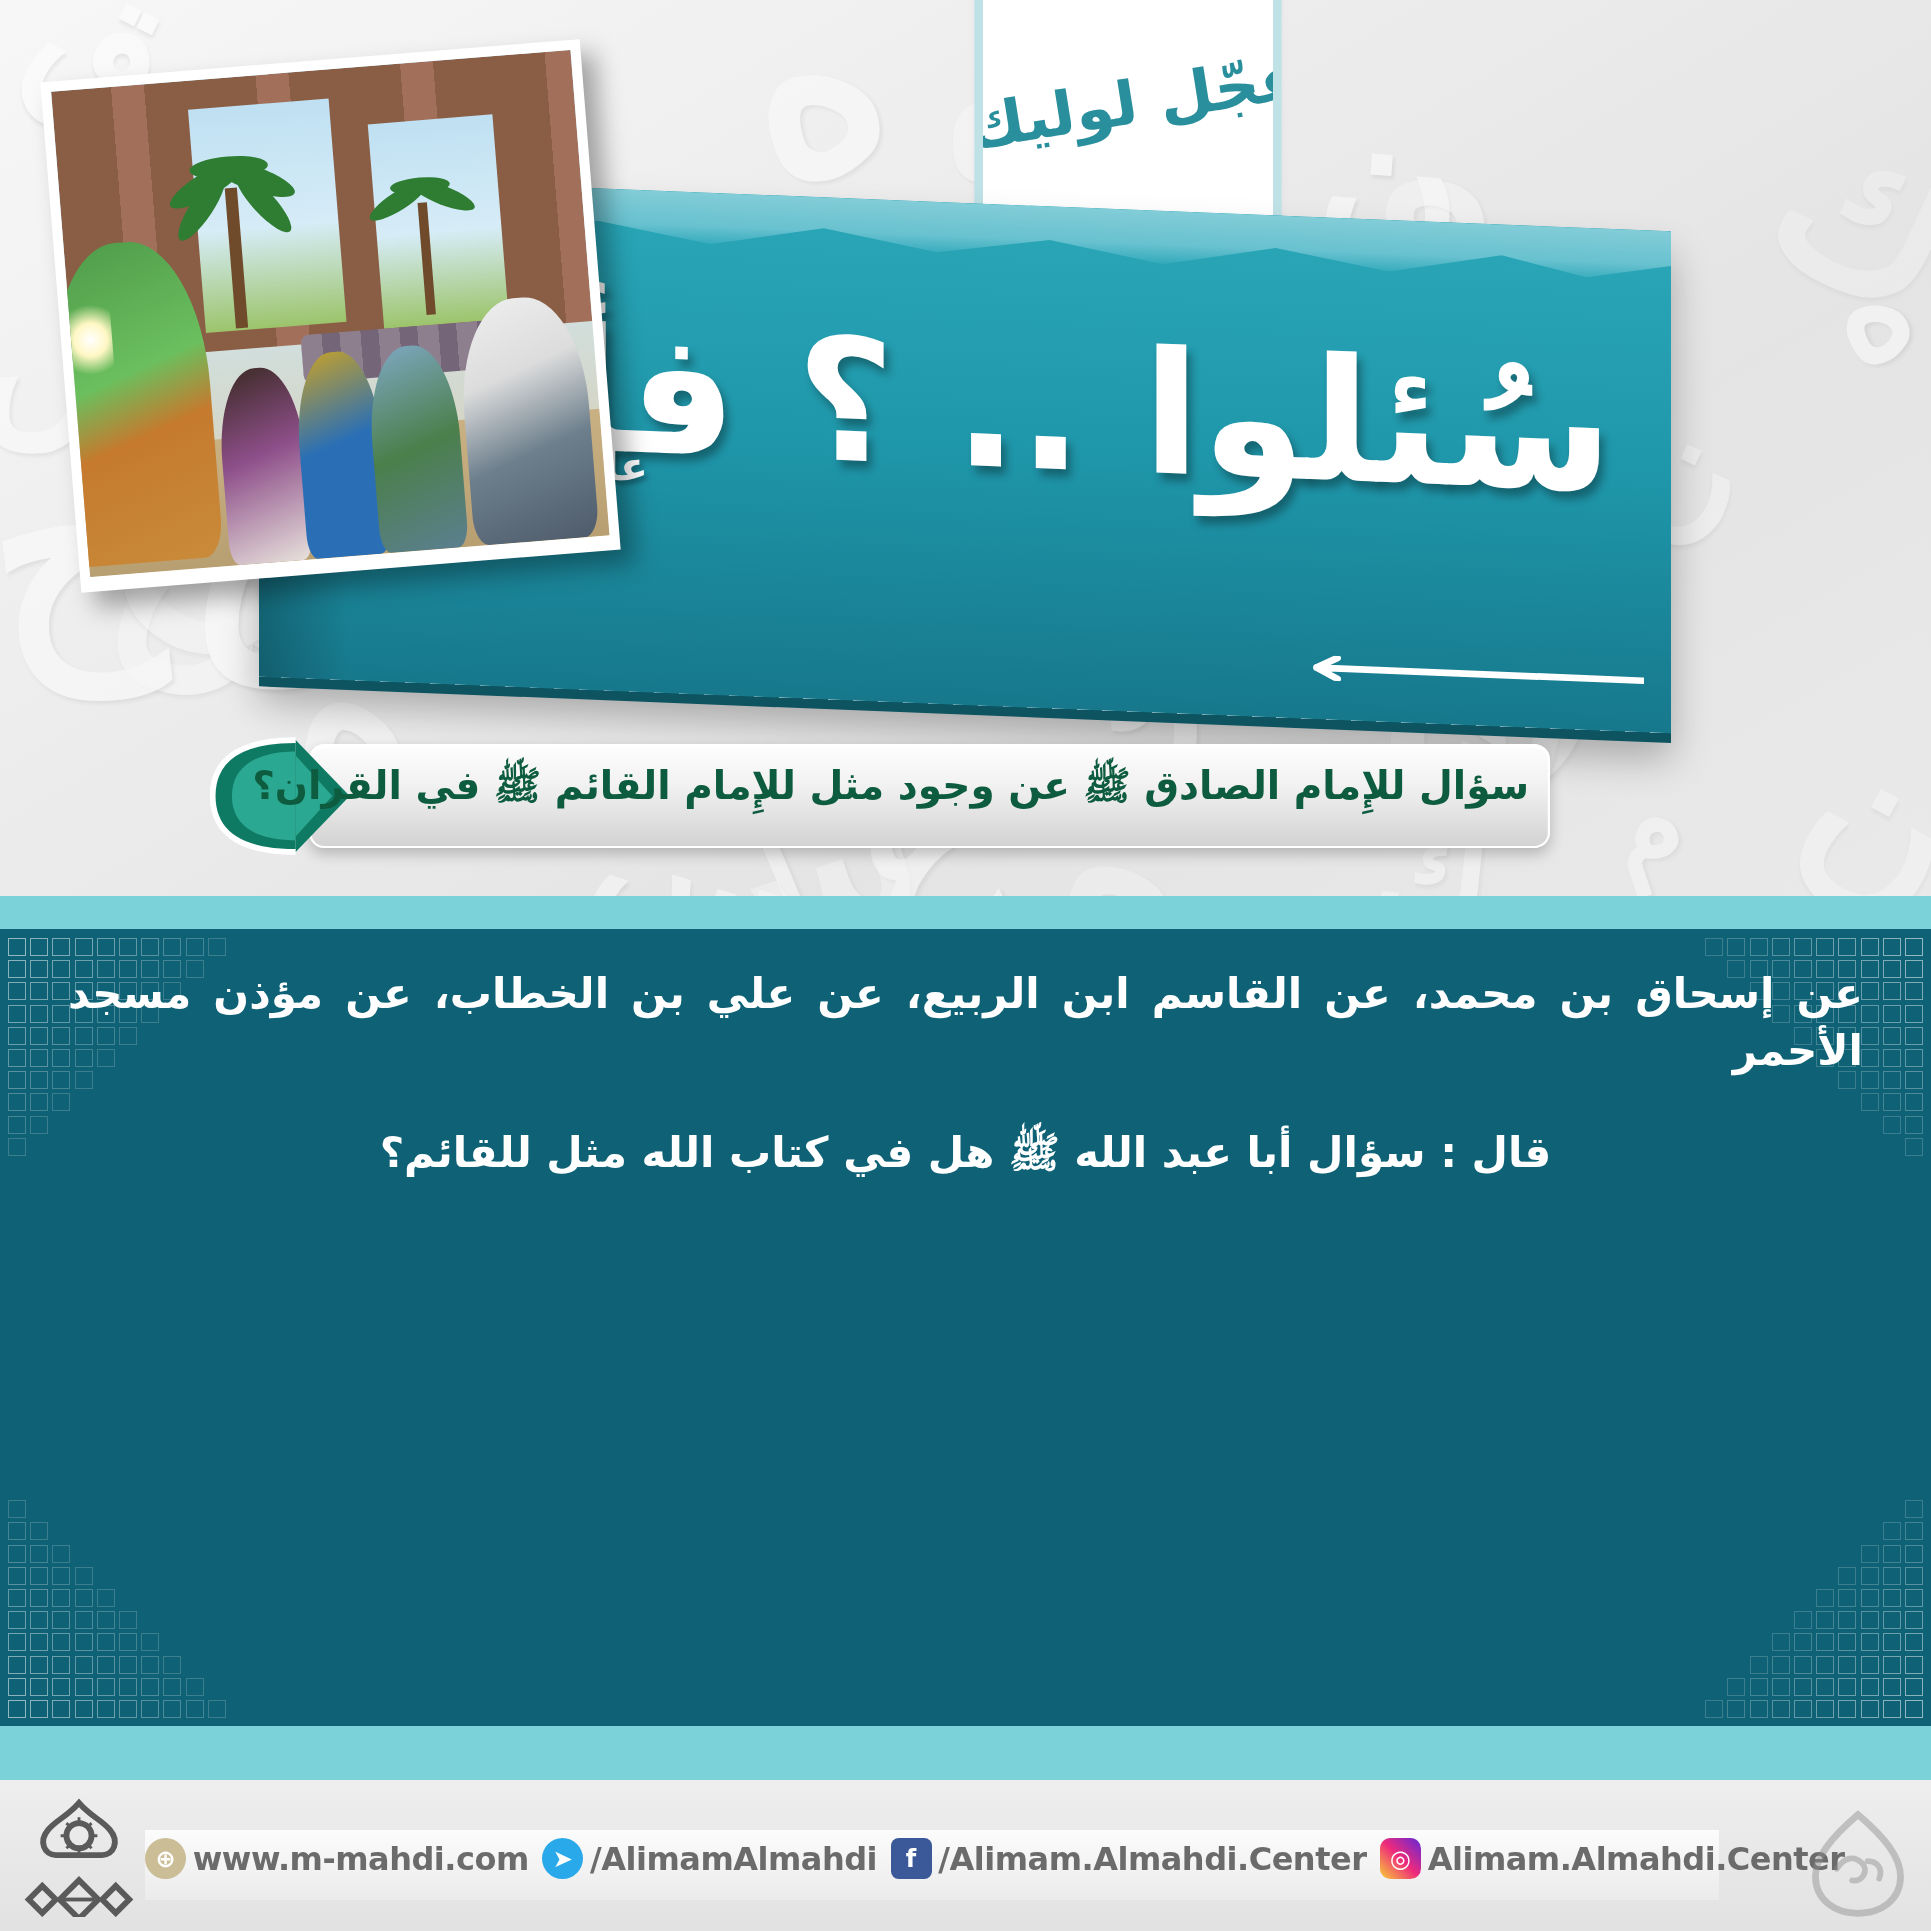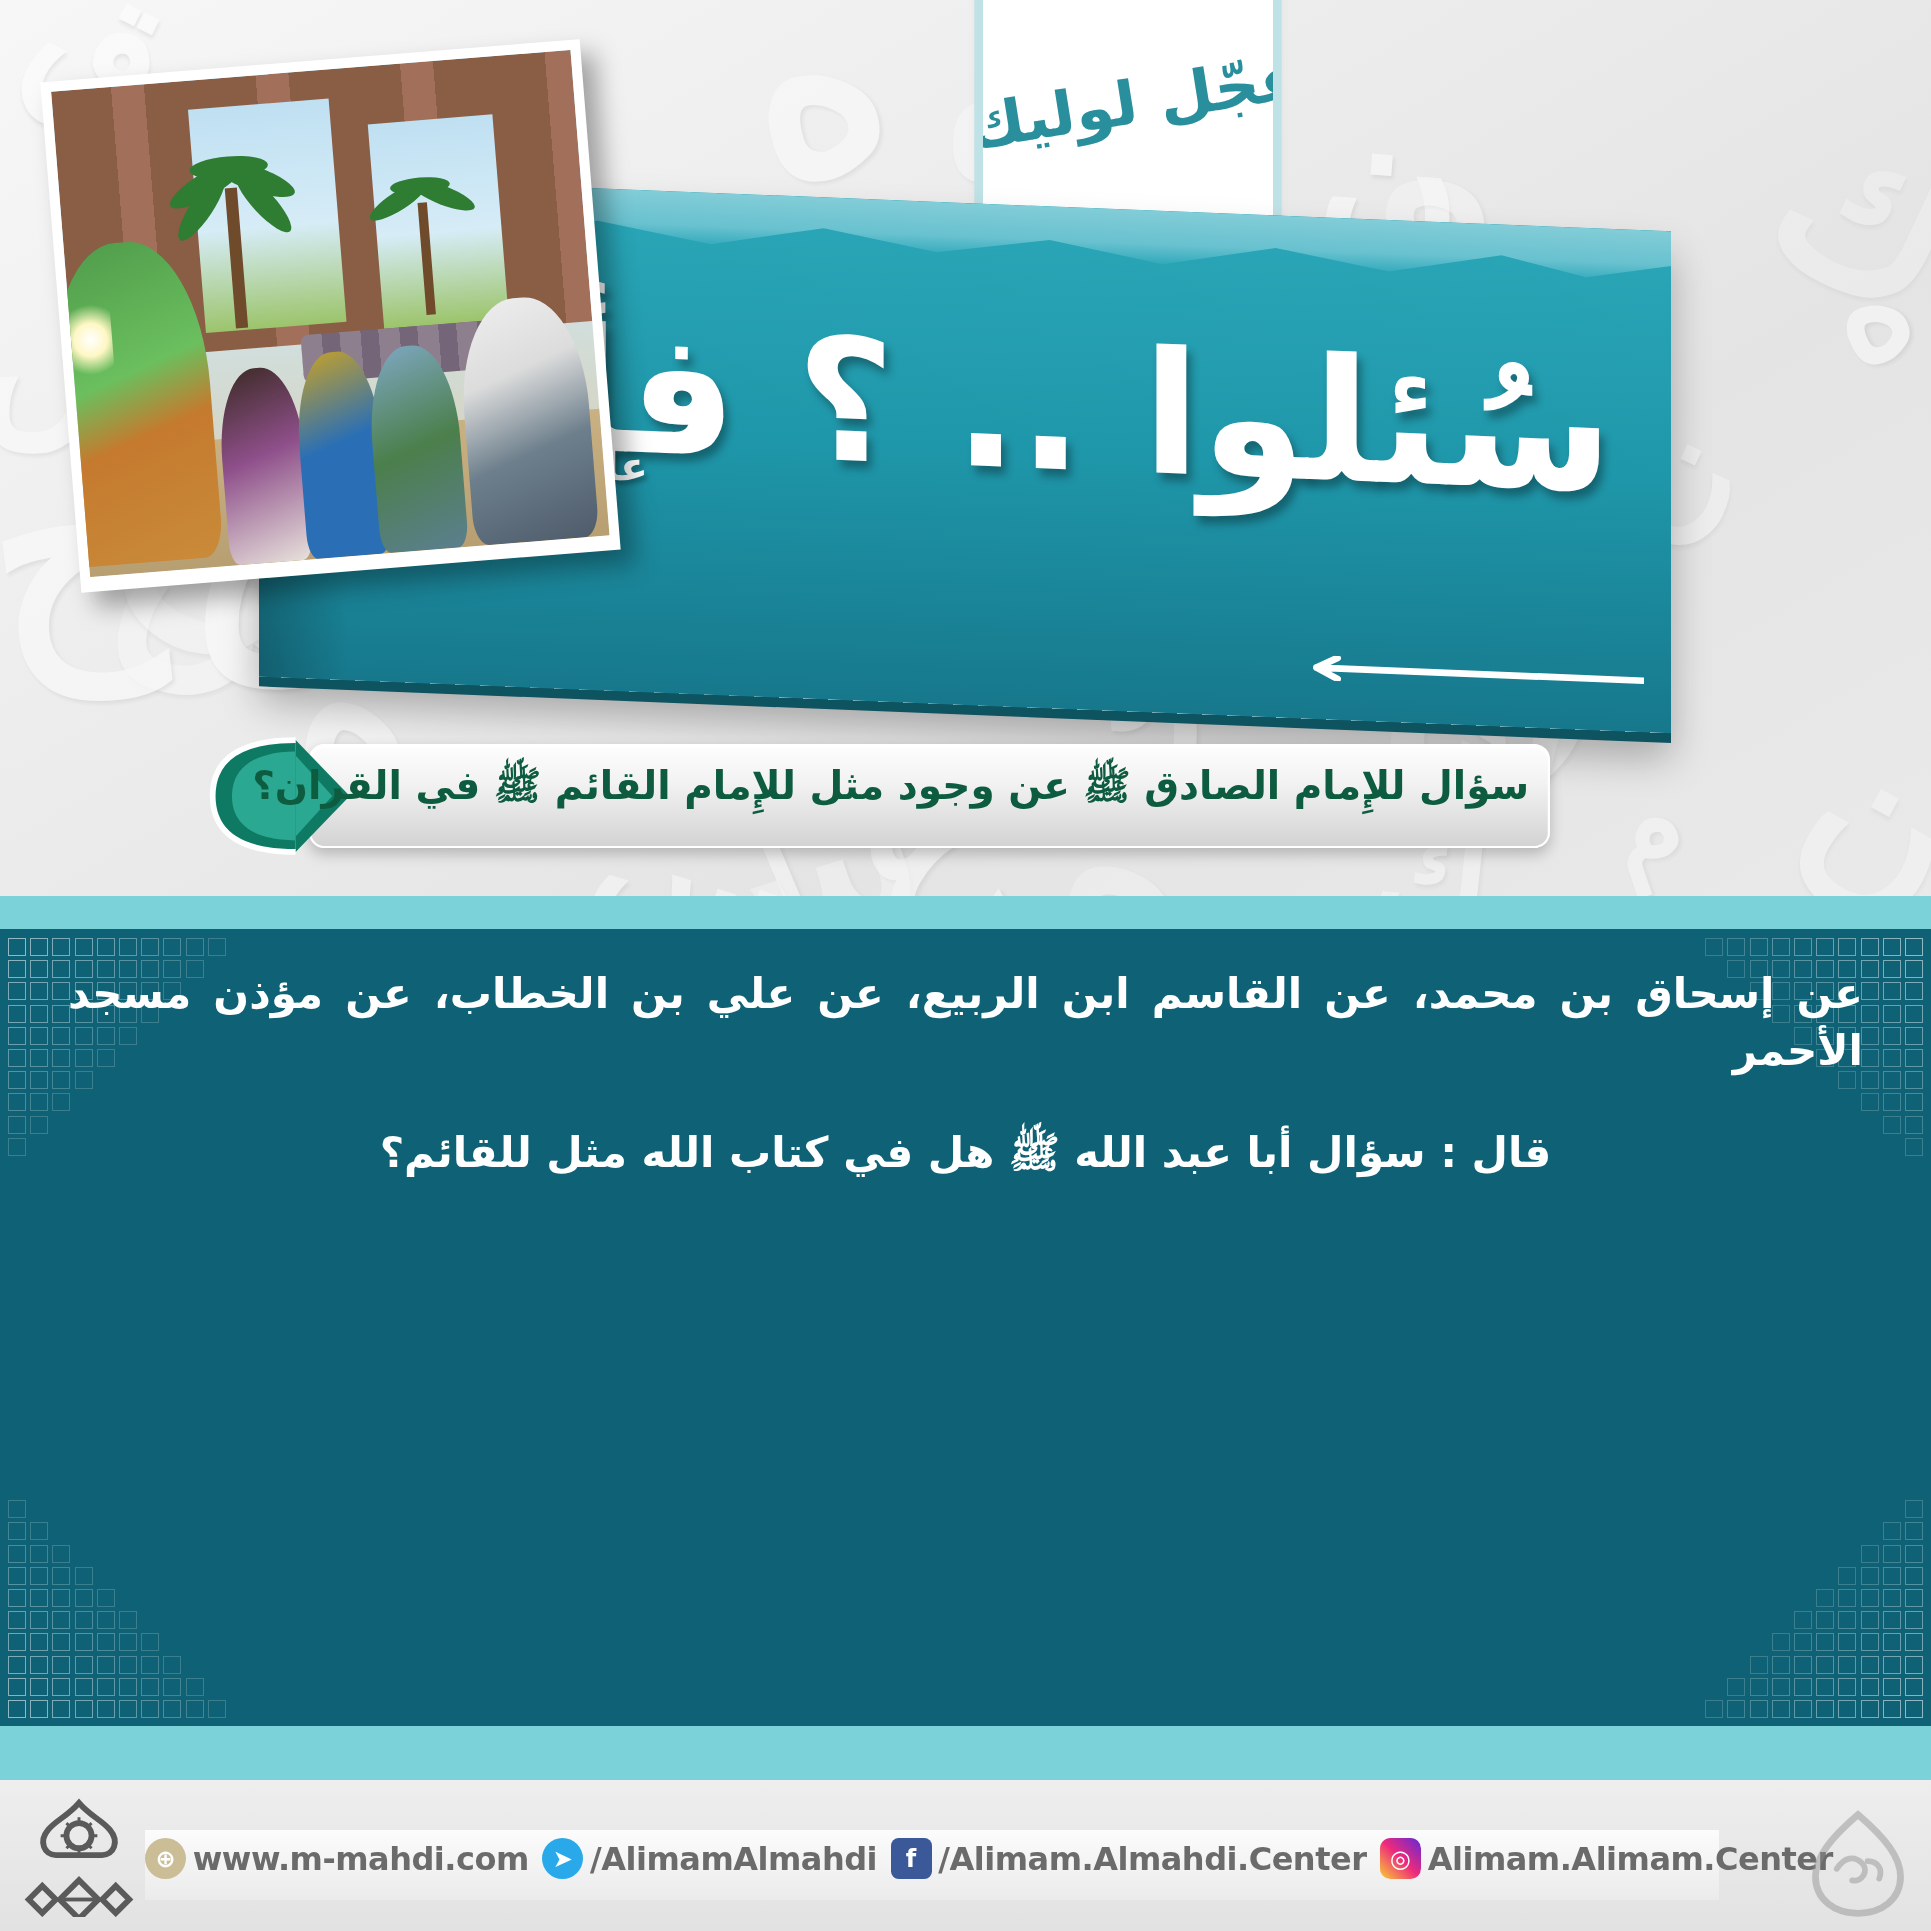--- a/index.html
+++ b/index.html
@@ -687,21 +687,21 @@
         <div class="social-item">
           <span class="s-icon s-tg" style="color: rgb(255, 255, 255); font-size: 24px; font-weight: 700;">➤</span>
           <span class="label">/AlimamAlmahdi</span>
         </div>
         <div class="social-item">
           <span class="s-icon s-fb" style="color: rgb(255, 255, 255); font-size: 24px; font-weight: 700;">f</span>
           <span class="label">/Alimam.Almahdi.Center</span>
         </div>
         <div class="social-item">
           <span class="s-icon s-ig" style="color: rgb(255, 255, 255); font-size: 24px; font-weight: 700;">◎</span>
-          <span class="label">Alimam.Alimam.Center</span>
+          <span class="label">Alimam.Almahdi.Center</span>
         </div>
       </div>
 
     <svg id="corner-mark" viewBox="0 0 120 120">
       <path d="M60 10 C88 34 104 54 104 74 C104 98 84 112 60 112
                C36 112 16 98 16 74 C16 54 32 34 60 10 Z" fill="none" stroke="#8d8d8d" stroke-width="7"></path>
       <path d="M38 66 C46 54 56 52 64 60 C72 68 64 80 54 78
                M70 58 C80 58 86 66 82 76" fill="none" stroke="#8d8d8d" stroke-width="6" stroke-linecap="round"></path>
     </svg>
   </div>

